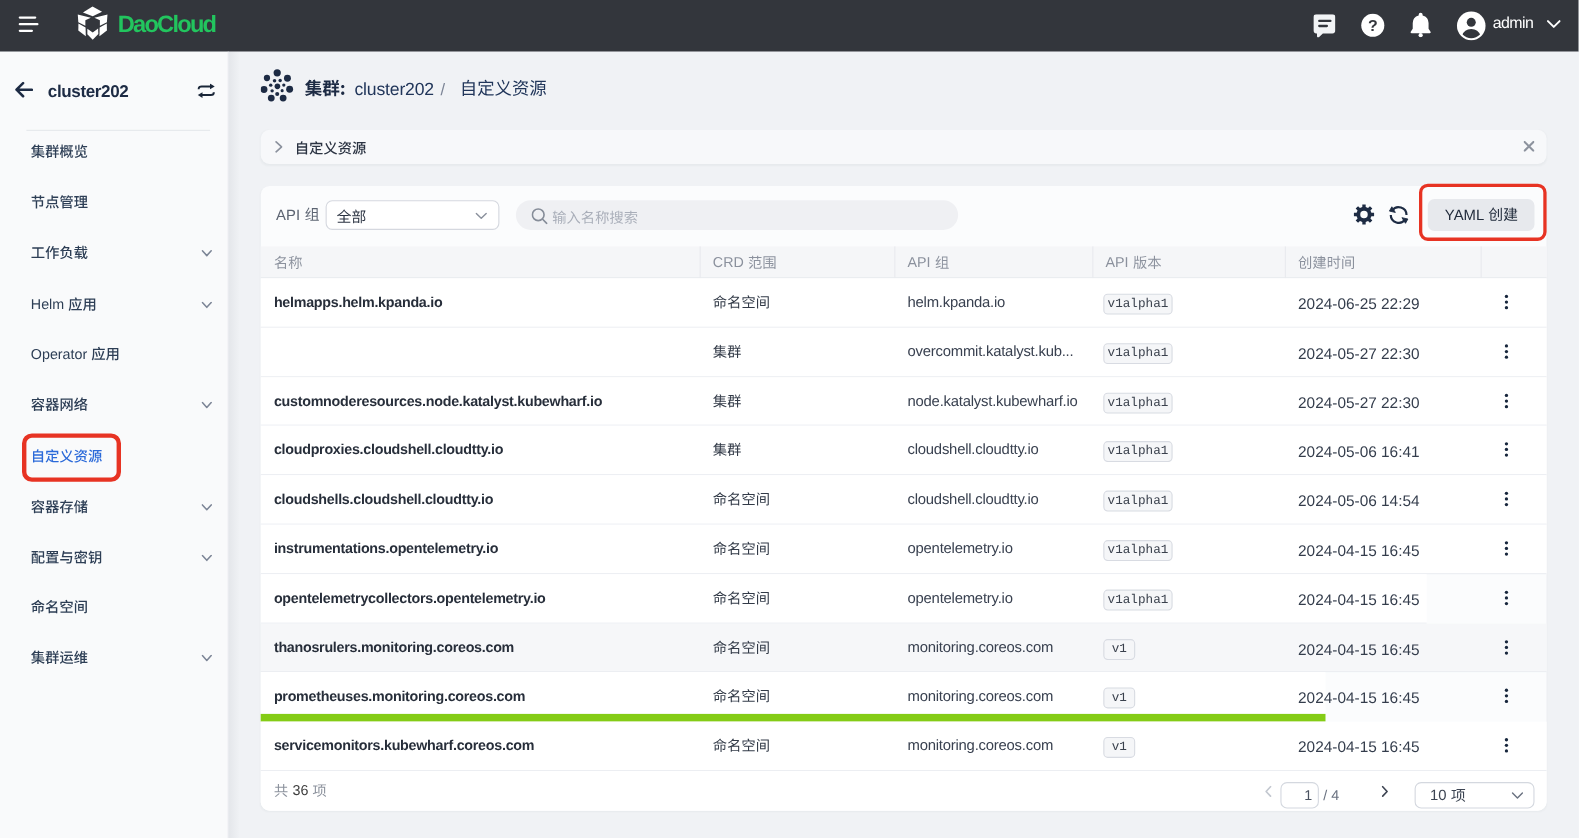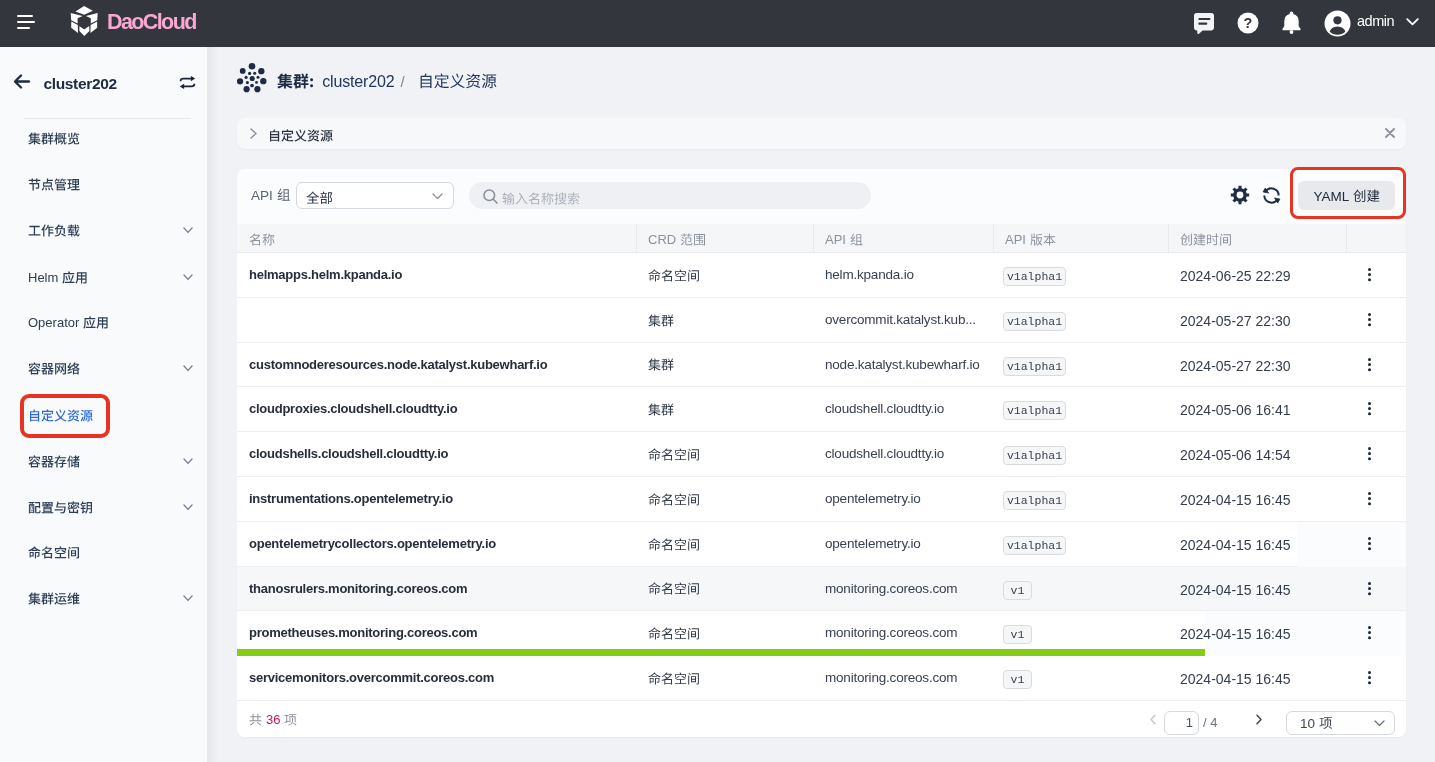--- a/index.html
+++ b/index.html
@@ -16,21 +16,21 @@
 <svg class="abs" style="left:69px;top:5px" width="32" height="32" viewBox="0 0 32 32">
 <g fill="#fff">
 <path d="M15.1 0.9 L23.8 5.7 L15.3 9.7 L6.4 6.4 Z"></path>
 <path d="M1.7 8.1 L13.6 11.1 L8.6 13.3 L8.6 18.5 L2.2 15.2 Z"></path>
 <path d="M28.7 8.1 L16.8 11.1 L21.8 13.3 L21.8 18.5 L28.2 15.2 Z"></path>
 <path d="M2.3 16.4 L8.8 20.0 L9.0 28.0 L2.2 22.7 Z"></path>
 <path d="M28.1 16.4 L21.6 20.0 L21.4 28.0 L28.2 22.7 Z"></path>
 <path d="M10.4 21.2 L15.3 24.6 L20.2 21.0 L20.4 26.0 L15.3 31.1 L10.4 26.1 Z"></path>
 </g>
     </svg>
-<div class="abs" style="left:107px;top:10px;font-size:21.5px;font-weight:700;color:#f9a8d4;letter-spacing:-1.6px">DaoCloud</div>
+<div class="abs" style="left:107px;top:10px;font-size:21.5px;font-weight:700;color:#22c55e;letter-spacing:-1.6px">DaoCloud</div>
 <svg class="abs" style="left:1193.5px;top:13px" width="20" height="21" viewBox="0 0 20 21">
 <path fill="#f2f4f6" d="M2.8 0 h14.4 a2.8 2.8 0 0 1 2.8 2.8 v11.8 a2.8 2.8 0 0 1 -2.8 2.8 H8.6 l-3.6 3.4 a1 1 0 0 1 -1.7 -0.8 v-2.6 H2.8 a2.8 2.8 0 0 1 -2.8-2.8 V2.8 a2.8 2.8 0 0 1 2.8-2.8 Z"></path>
 <rect x="4.3" y="4.9" width="12.2" height="2.1" rx="1" fill="#33363c"></rect>
 <rect x="4.3" y="9.6" width="9" height="2.1" rx="1" fill="#33363c"></rect>
     </svg>
 <svg class="abs" style="left:1237px;top:12px" width="22" height="22" viewBox="0 0 22 22">
 <circle cx="11" cy="11" r="10.5" fill="#fff"></circle>
 <text x="11" y="16" text-anchor="middle" font-family="Liberation Sans" font-size="14.5" font-weight="700" fill="#33363c">?</text>
     </svg>
 <svg class="abs" style="left:1281px;top:11px" width="21" height="23" viewBox="0 0 21 23">
@@ -345,37 +345,37 @@
 <div class="abs" style="left:943px;top:15.0px;height:16px;line-height:16px;font-size:14px;color:#343d4c;white-space:nowrap">2024-04-15 16:45</div>
 <svg class="abs" style="left:1130px;top:14.0px" width="5" height="15" viewBox="0 0 5 15">
 <g fill="#17263c">
             <circle cx="2.5" cy="2.5" r="1.5"></circle>
             <circle cx="2.5" cy="7.6" r="1.5"></circle>
             <circle cx="2.5" cy="12.7" r="1.5"></circle>
           </g>
         </svg>
 </div>
 <div class="abs" style="left:0;top:487px;width:1169px;height:45px;background:#fff;border-bottom:1px solid #eceef2">
-<div class="abs" style="left:12px;top:14.0px;height:16px;line-height:16px;font-size:13px;font-weight:700;color:#272e3a;letter-spacing:-0.25px;white-space:nowrap">servicemonitors.overcommit.coreos.com</div>
+<div class="abs" style="left:12px;top:14.0px;height:16px;line-height:16px;font-size:13px;font-weight:700;color:#272e3a;letter-spacing:-0.25px;white-space:nowrap">servicemonitors.kubewharf.coreos.com</div>
 <div class="abs" style="left:411px;top:15.0px;height:14px;line-height:14px"><svg width="52.0" height="13" viewBox="0 -11.44 52.0 13" style="vertical-align:-0.12em;overflow:visible;">
             <path fill="#333b48" d="M6.6 -11.1C5.3 -9.3 2.8 -7.7 0.4 -7C0.7 -6.8 0.9 -6.4 1 -6.1C2 -6.4 2.9 -6.9 3.8 -7.4V-6.6H9V-7.5C9.9 -6.9 10.9 -6.5 11.8 -6.2C12 -6.4 12.3 -6.9 12.6 -7.1C10.5 -7.6 8.3 -8.9 7.1 -10.2L7.3 -10.5ZM4 -7.5C4.9 -8.1 5.8 -8.8 6.5 -9.6C7.2 -8.8 8.1 -8.1 9 -7.5ZM1.7 -5.5V0H2.6V-1.1H5.6V-5.5ZM2.6 -4.7H4.7V-1.9H2.6ZM7 -5.5V1.1H8V-4.6H10.5V-1.9C10.5 -1.7 10.4 -1.7 10.2 -1.6C10 -1.6 9.4 -1.6 8.7 -1.7C8.8 -1.4 8.9 -1 9 -0.7C10 -0.7 10.6 -0.7 10.9 -0.9C11.3 -1.1 11.4 -1.3 11.4 -1.9V-5.5Z M16.4 -6.9C17.1 -6.4 17.8 -5.8 18.4 -5.3C16.9 -4.5 15.2 -3.9 13.6 -3.5C13.8 -3.3 14 -2.9 14.1 -2.7C14.8 -2.8 15.6 -3 16.3 -3.3V1H17.3V0.4H23V1H24V-4.4H18.9C21 -5.6 22.9 -7.2 24 -9.3L23.3 -9.7L23.2 -9.6H18.6C18.9 -10 19.1 -10.4 19.4 -10.7L18.3 -11C17.5 -9.7 16 -8.3 13.9 -7.3C14.1 -7.1 14.4 -6.7 14.6 -6.5C15.8 -7.1 16.8 -7.9 17.7 -8.7H22.5C21.8 -7.6 20.6 -6.6 19.3 -5.8C18.7 -6.3 17.9 -7 17.2 -7.4ZM23 -0.5H17.3V-3.5H23Z M33.3 -7C34.7 -6.3 36.4 -5.3 37.3 -4.6L37.9 -5.4C37 -6 35.2 -7 33.9 -7.6ZM31 -7.7C30 -6.8 28.6 -5.9 27.1 -5.4L27.7 -4.5C29.2 -5.2 30.6 -6.2 31.7 -7.1ZM27 -0.3V0.6H38.1V-0.3H33V-3.6H36.7V-4.5H28.4V-3.6H32V-0.3ZM31.5 -10.7C31.7 -10.3 32 -9.8 32.1 -9.3H27V-6.4H27.9V-8.4H37V-6.7H38V-9.3H33.3C33.1 -9.8 32.8 -10.5 32.5 -11Z M40.2 -8V1H41.2V-8ZM40.4 -10.3C41 -9.7 41.7 -8.9 42 -8.4L42.8 -8.9C42.4 -9.4 41.7 -10.2 41.1 -10.8ZM43.9 -3.8H47V-2.1H43.9ZM43.9 -6.4H47V-4.7H43.9ZM43 -7.2V-1.3H48V-7.2ZM43.6 -10.2V-9.3H49.9V-0.1C49.9 0 49.8 0.1 49.6 0.1C49.5 0.1 48.9 0.1 48.4 0.1C48.5 0.3 48.7 0.7 48.7 1C49.5 1 50.1 1 50.4 0.8C50.8 0.7 50.9 0.4 50.9 -0.1V-10.2Z"></path>
           </svg></div>
 <div class="abs" style="left:588px;top:14.0px;height:16px;line-height:16px;font-size:13.5px;color:#394150;letter-spacing:-0.2px;white-space:nowrap">monitoring.coreos.com</div>
 <div class="abs" style="left:766px;top:14.0px;width:29px;height:19px;background:#f5f6f8;border:1px solid #d8dbe2;border-radius:4px;text-align:center;line-height:17.5px;font-family:'Liberation Mono',monospace;font-size:11.5px;color:#3a414d">v1</div>
 <div class="abs" style="left:943px;top:15.0px;height:16px;line-height:16px;font-size:14px;color:#343d4c;white-space:nowrap">2024-04-15 16:45</div>
 <svg class="abs" style="left:1130px;top:14.0px" width="5" height="15" viewBox="0 0 5 15">
 <g fill="#17263c">
             <circle cx="2.5" cy="2.5" r="1.5"></circle>
             <circle cx="2.5" cy="7.6" r="1.5"></circle>
             <circle cx="2.5" cy="12.7" r="1.5"></circle>
           </g>
         </svg>
 </div>
 <div class="abs" style="left:0;top:532px;width:1169px;height:36px;background:#fff;border-radius:0 0 8px 8px">
-<div class="abs" style="left:12px;top:11px;height:14px;line-height:14px;white-space:nowrap"><span style="font-size:13px;color:#be185d"><svg width="13.0" height="13" viewBox="0 -11.44 13.0 13" style="vertical-align:-0.12em;overflow:visible;">
+<div class="abs" style="left:12px;top:11px;height:14px;line-height:14px;white-space:nowrap"><span style="font-size:13px;color:#404040"><svg width="13.0" height="13" viewBox="0 -11.44 13.0 13" style="vertical-align:-0.12em;overflow:visible;">
               <path fill="#8b919c" d="M7.6 -1.9C8.9 -1 10.5 0.3 11.2 1L12.2 0.4C11.3 -0.4 9.7 -1.6 8.5 -2.5ZM4.3 -2.4C3.5 -1.5 2.1 -0.3 0.8 0.4C1 0.5 1.4 0.8 1.6 1.1C2.9 0.3 4.4 -0.9 5.3 -2ZM1.2 -8.2V-7.2H3.6V-4.1H0.6V-3.2H12.4V-4.1H9.4V-7.2H12V-8.2H9.4V-10.8H8.4V-8.2H4.6V-10.8H3.6V-8.2ZM4.6 -4.1V-7.2H8.4V-4.1Z"></path>
             </svg><span style="padding:0 4px">36</span><svg width="13.0" height="13" viewBox="0 -11.44 13.0 13" style="vertical-align:-0.12em;overflow:visible;">
               <path fill="#8b919c" d="M8 -6.5V-3.8C8 -2.4 7.7 -0.7 4.1 0.2C4.4 0.4 4.6 0.8 4.8 1C8.4 -0.2 9 -2.1 9 -3.8V-6.5ZM9 -1.2C10 -0.5 11.2 0.4 11.8 1L12.5 0.3C11.9 -0.3 10.6 -1.2 9.6 -1.8ZM0.4 -2.4 0.6 -1.4C1.8 -1.8 3.4 -2.3 4.9 -2.8L4.8 -3.7L3.2 -3.2V-8.4H4.7V-9.4H0.6V-8.4H2.2V-2.9ZM5.4 -8.1V-2H6.4V-7.2H10.6V-2H11.6V-8.1H8.5C8.7 -8.5 8.9 -9 9.1 -9.5H12.4V-10.3H5V-9.5H8C7.8 -9 7.7 -8.5 7.5 -8.1Z"></path>
             </svg></span></div>
 <svg class="abs" style="left:912px;top:13px" width="8" height="11" viewBox="0 0 8 11">
 <path d="M6 1.2 L2 5.5 L6 9.8" stroke="#c3c8d0" stroke-width="1.5" fill="none" stroke-linecap="round" stroke-linejoin="round"></path>
         </svg>
 <div class="abs" style="left:927px;top:10px;width:35px;height:23.5px;background:#fff;border:1px solid #d4d8df;border-radius:6px;text-align:right;line-height:21.5px;font-size:13px;color:#4a5260;padding-right:5px">1</div>
 <div class="abs" style="left:966px;top:14px;height:16px;line-height:16px;font-size:13px;color:#6a7280">/ 4</div>
 <svg class="abs" style="left:1018px;top:13px" width="8" height="11" viewBox="0 0 8 11">

